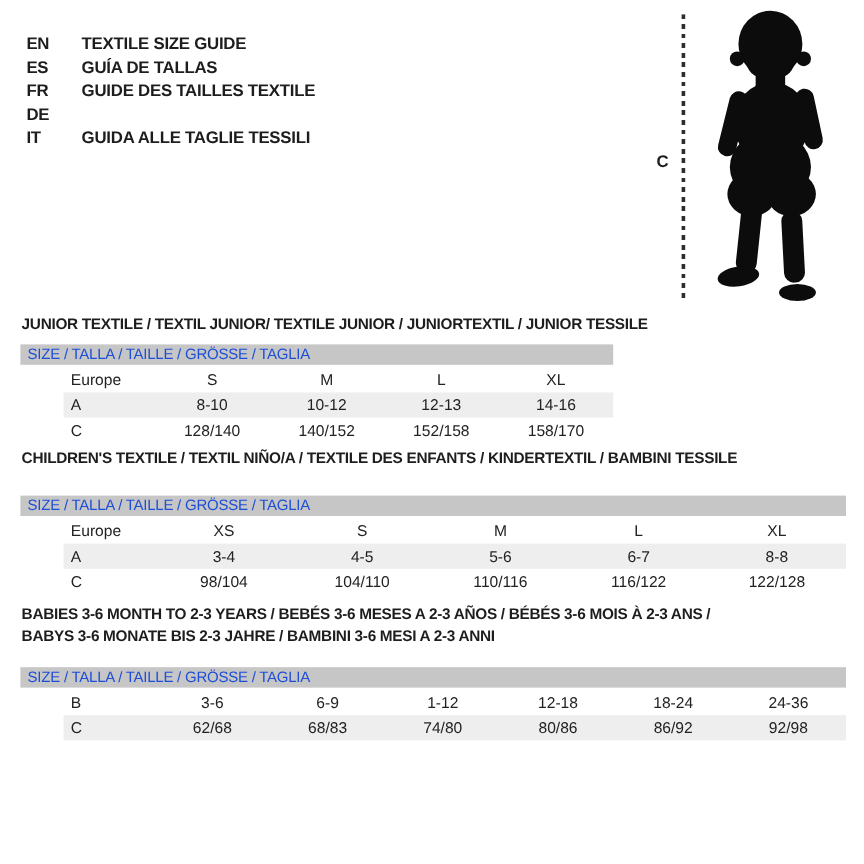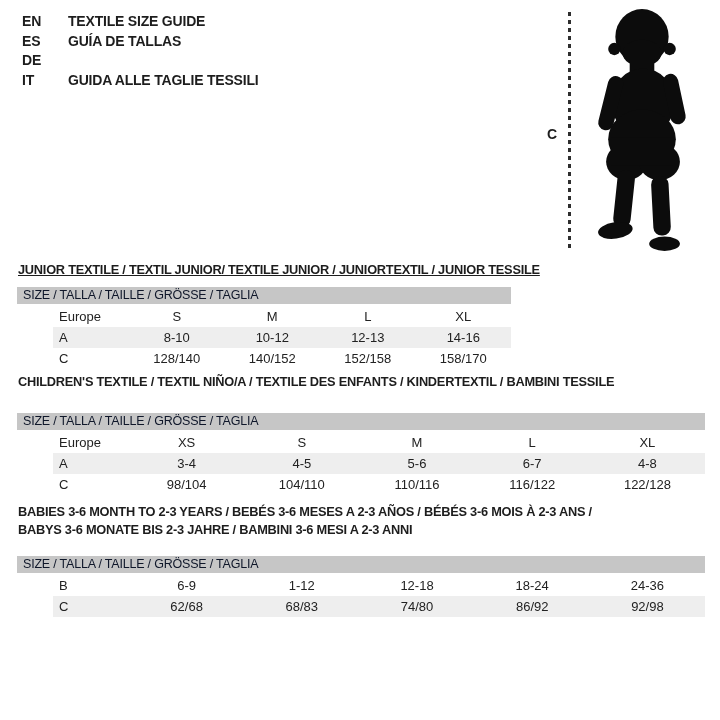--- a/index.html
+++ b/index.html
@@ -1,32 +1,32 @@
 <!DOCTYPE html>
 <html><head>
 <meta charset="utf-8">
 <style>
   html,body{margin:0;padding:0;background:#ffffff;}
   .canvas{
     position:relative;width:720px;height:720px;background:#ffffff;overflow:hidden;
     font-family:"Liberation Sans",sans-serif;color:#1d1d1d;
   }
   
-  .lang-list{position:absolute;left:22px;top:12px;}
+  .lang-list{position:absolute;left:22px;top:27px;}
   .lang-row{display:flex;height:19.6px;line-height:19.6px;font-weight:bold;font-size:14px;letter-spacing:-0.2px;}
   .lang-code{width:46px;}
   
   .measure-line{position:absolute;left:568px;top:12px;width:3px;height:238px;
     background:repeating-linear-gradient(to bottom,#2e2e2e 0 4px,transparent 4px 8px);}
   .measure-label{position:absolute;left:547px;top:126px;font-weight:bold;font-size:14px;}
   .silhouette{position:absolute;left:580px;top:8px;}
   
   .section-title{position:absolute;left:18px;font-weight:bold;font-size:12.8px;letter-spacing:-0.25px;line-height:18px;}
   .size-table{position:absolute;left:17px;font-size:13px;color:#222;}
-  .bar{height:17px;line-height:17px;background:#c6c6c6;padding-left:6px;font-size:12.5px;color:#0f172a;margin-bottom:2px;letter-spacing:-0.2px;}
+  .bar{height:17px;line-height:17px;background:#c6c6c6;padding-left:6px;font-size:12.5px;color:#1d4ed8;margin-bottom:2px;letter-spacing:-0.2px;}
   .trow{display:flex;height:21px;line-height:21px;margin-left:36px;}
   .trow.striped{background:#eeeeee;}
   .cell-label{width:70px;padding-left:6px;}
   .cell{flex:1;text-align:center;}
   
   .footnotes{position:absolute;left:18px;top:639px;font-weight:bold;font-size:12.8px;letter-spacing:-0.25px;}
   .footnote{height:22px;line-height:22px;}
   .w-junior{width:494px;}
   .w-wide{width:688px;}
 </style>
@@ -36,20 +36,24 @@
 <div class="canvas">
 
   <div class="lang-list">
     <div class="lang-row">
       <span class="lang-code">EN</span>
       <span class="lang-label">TEXTILE SIZE GUIDE</span>
     </div>
     <div class="lang-row">
       <span class="lang-code">ES</span>
       <span class="lang-label">GUÍA DE TALLAS</span>
+    </div>
+    <div class="lang-row">
+      <span class="lang-code">FR</span>
+      <span class="lang-label">GUIDE DES TAILLES TEXTILE</span>
     </div>
     <div class="lang-row">
       <span class="lang-code">DE</span>
     </div>
     <div class="lang-row">
       <span class="lang-code">IT</span>
       <span class="lang-label">GUIDA ALLE TAGLIE TESSILI</span>
     </div>
   </div>
 
@@ -75,21 +79,21 @@
       <rect x="30" y="126" width="60" height="28"></rect>
 
       <rect x="34" y="158" width="17" height="56" rx="8" transform="rotate(6 42 186)"></rect>
       <rect x="70" y="164" width="17" height="58" rx="8" transform="rotate(-3 78 193)"></rect>
 
       <ellipse cx="34" cy="217" rx="17" ry="8" transform="rotate(-8 34 217)"></ellipse>
       <ellipse cx="82" cy="230" rx="15" ry="7"></ellipse>
     </g>
   </svg>
 
-  <div class="section-title" style="top:261px;text-decoration:underline;">JUNIOR TEXTILE / TEXTIL JUNIOR/ TEXTILE JUNIOR / JUNIORTEXTIL / JUNIOR TESSILE</div>
+  <div class="section-title" style="top:261px;">JUNIOR TEXTILE / TEXTIL JUNIOR/ TEXTILE JUNIOR / JUNIORTEXTIL / JUNIOR TESSILE</div>
   <div class="size-table w-junior" style="top:287px;">
       <div class="bar">SIZE / TALLA / TAILLE / GRÖSSE / TAGLIA</div>
       <div class="trow">
         <div class="cell-label">Europe</div>
         <div class="cell">S</div>
         <div class="cell">M</div>
         <div class="cell">L</div>
         <div class="cell">XL</div>
       </div>
       <div class="trow striped">
@@ -118,47 +122,49 @@
         <div class="cell">M</div>
         <div class="cell">L</div>
         <div class="cell">XL</div>
       </div>
       <div class="trow striped">
         <div class="cell-label">A</div>
         <div class="cell">3-4</div>
         <div class="cell">4-5</div>
         <div class="cell">5-6</div>
         <div class="cell">6-7</div>
-        <div class="cell">4-8</div>
+        <div class="cell">8-8</div>
       </div>
       <div class="trow">
         <div class="cell-label">C</div>
         <div class="cell">98/104</div>
         <div class="cell">104/110</div>
         <div class="cell">110/116</div>
         <div class="cell">116/122</div>
         <div class="cell">122/128</div>
       </div>
     </div>
 
   <div class="section-title" style="top:503px;width:600px;">BABIES 3-6 MONTH TO 2-3 YEARS / BEBÉS 3-6 MESES A 2-3 AÑOS / BÉBÉS 3-6 MOIS À 2-3 ANS / BABYS 3-6 MONATE BIS 2-3 JAHRE / BAMBINI 3-6 MESI A 2-3 ANNI</div>
   <div class="size-table w-wide" style="top:556px;">
       <div class="bar">SIZE / TALLA / TAILLE / GRÖSSE / TAGLIA</div>
       <div class="trow">
         <div class="cell-label">B</div>
+        <div class="cell">3-6</div>
         <div class="cell">6-9</div>
         <div class="cell">1-12</div>
         <div class="cell">12-18</div>
         <div class="cell">18-24</div>
         <div class="cell">24-36</div>
       </div>
       <div class="trow striped">
         <div class="cell-label">C</div>
         <div class="cell">62/68</div>
         <div class="cell">68/83</div>
         <div class="cell">74/80</div>
+        <div class="cell">80/86</div>
         <div class="cell">86/92</div>
         <div class="cell">92/98</div>
       </div>
     </div>
 
 
 </div>
 
 </body></html>

